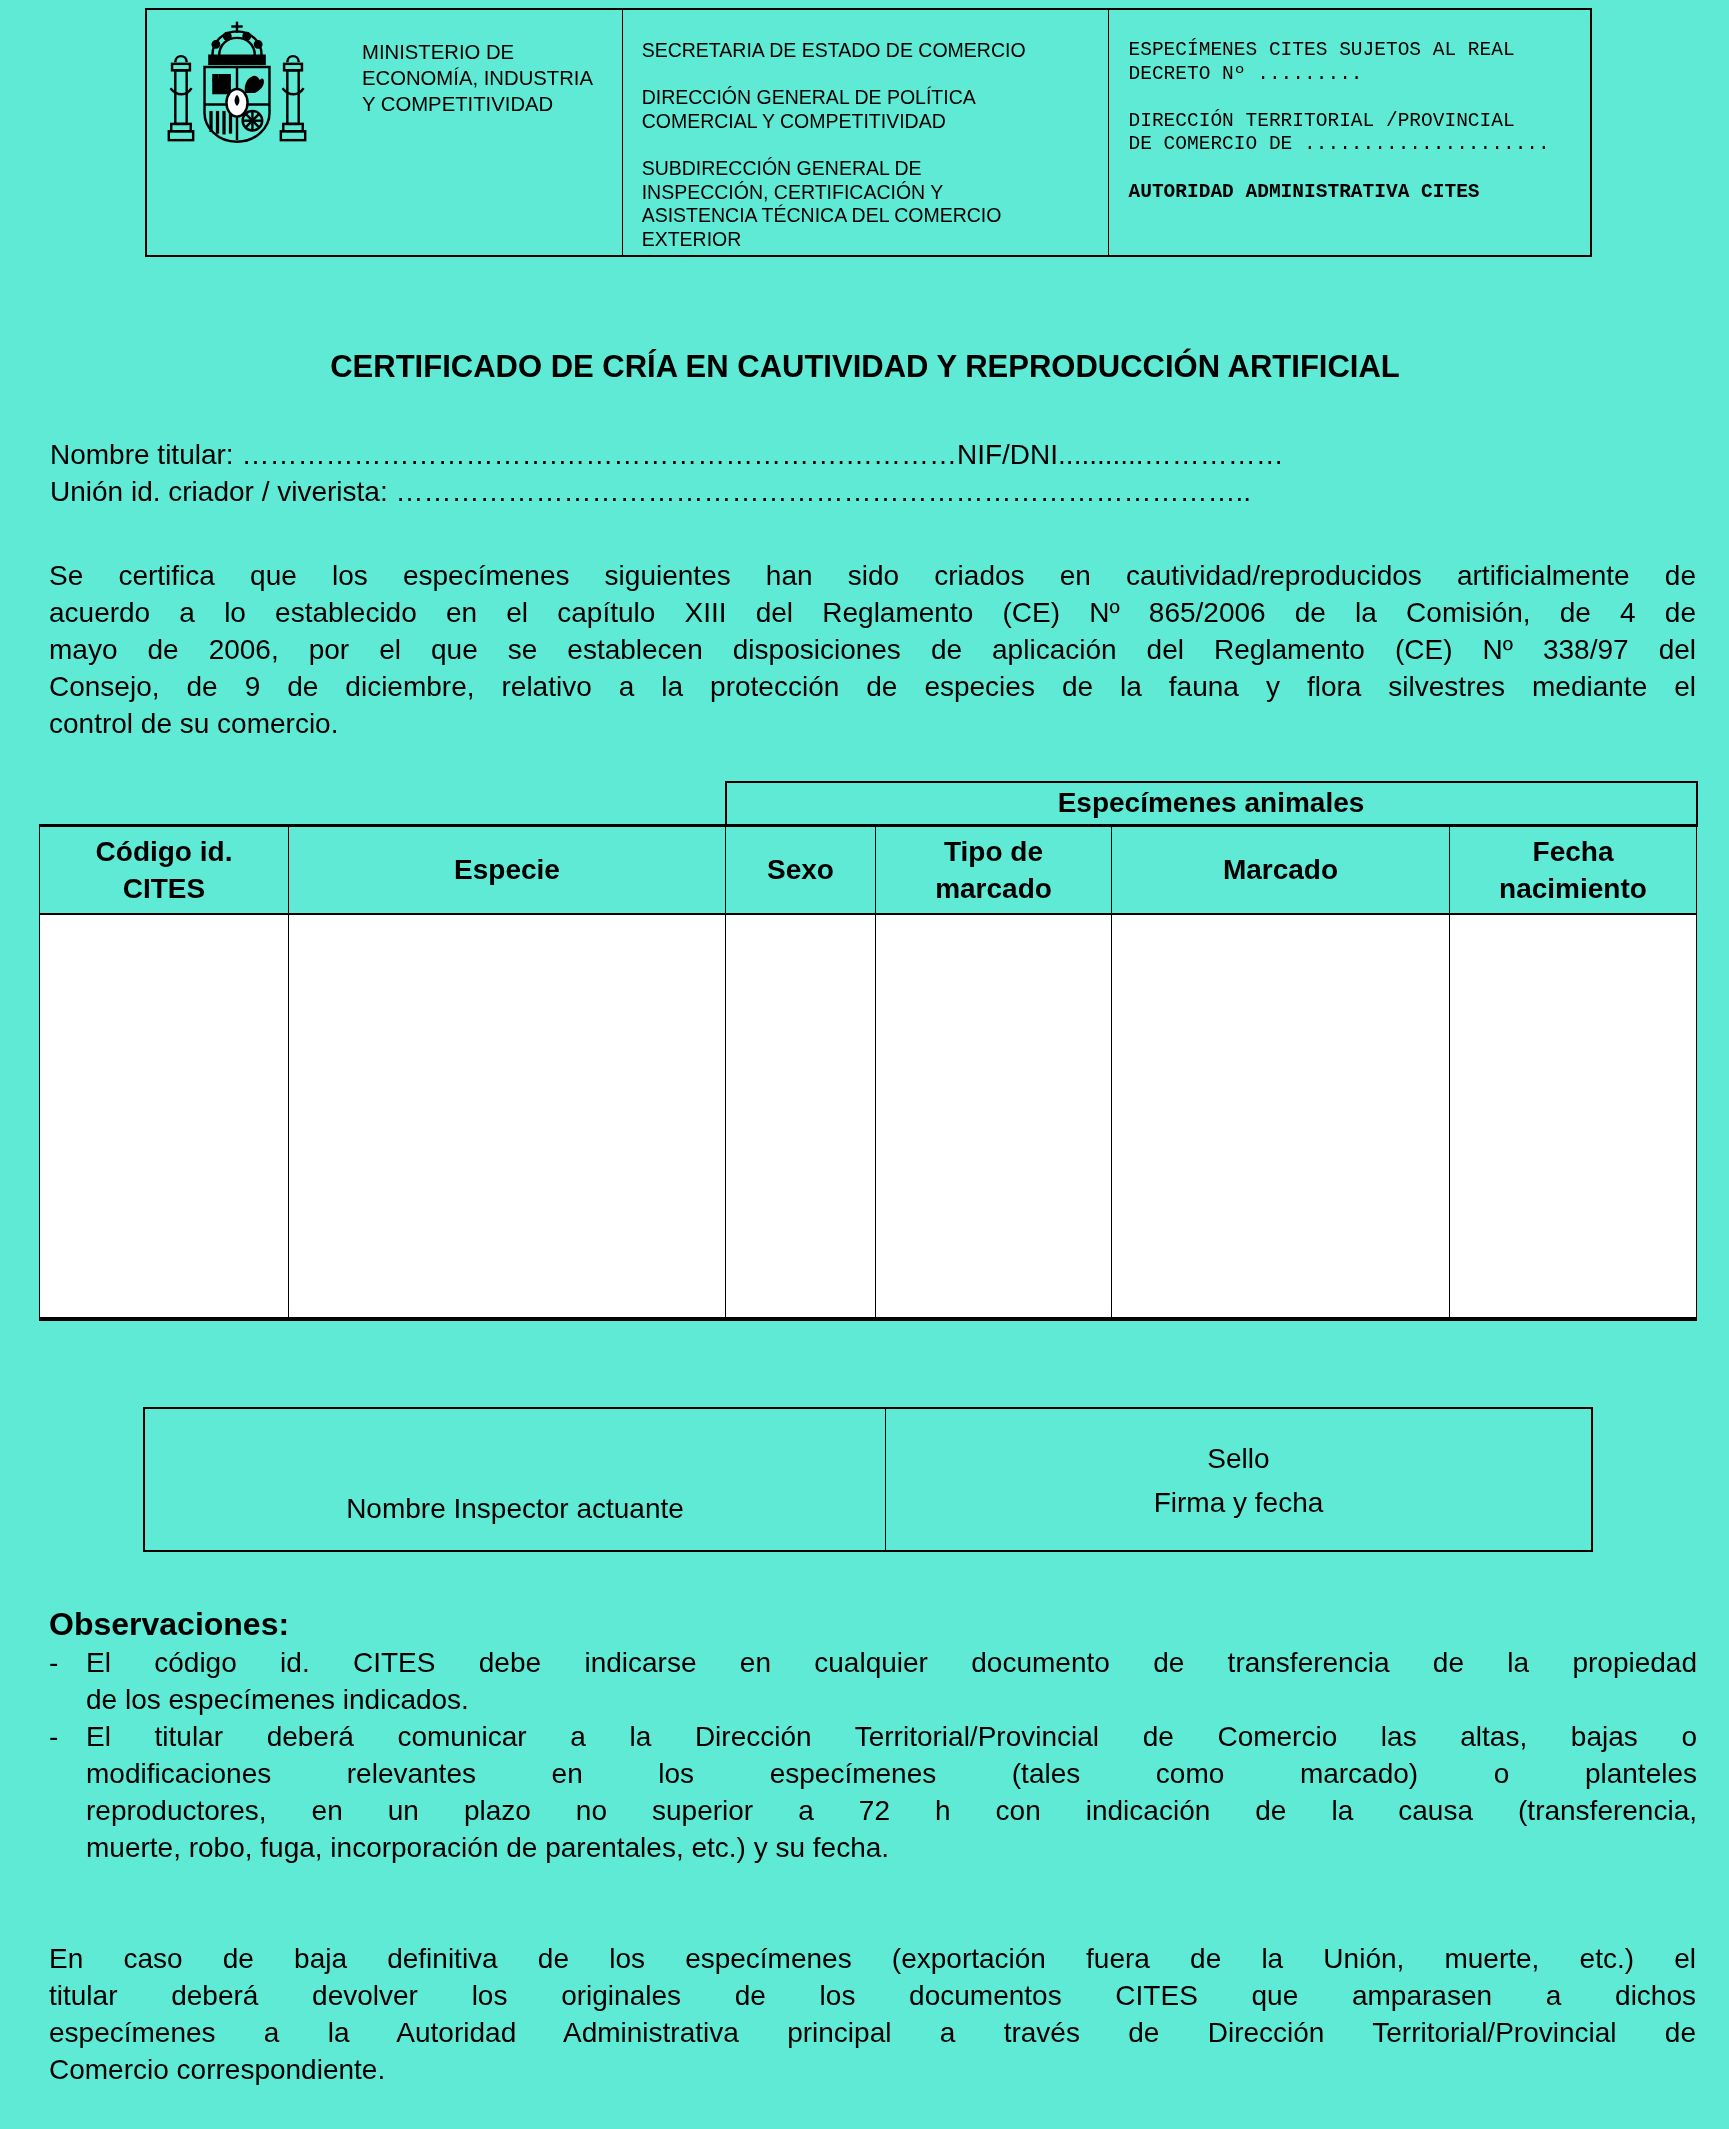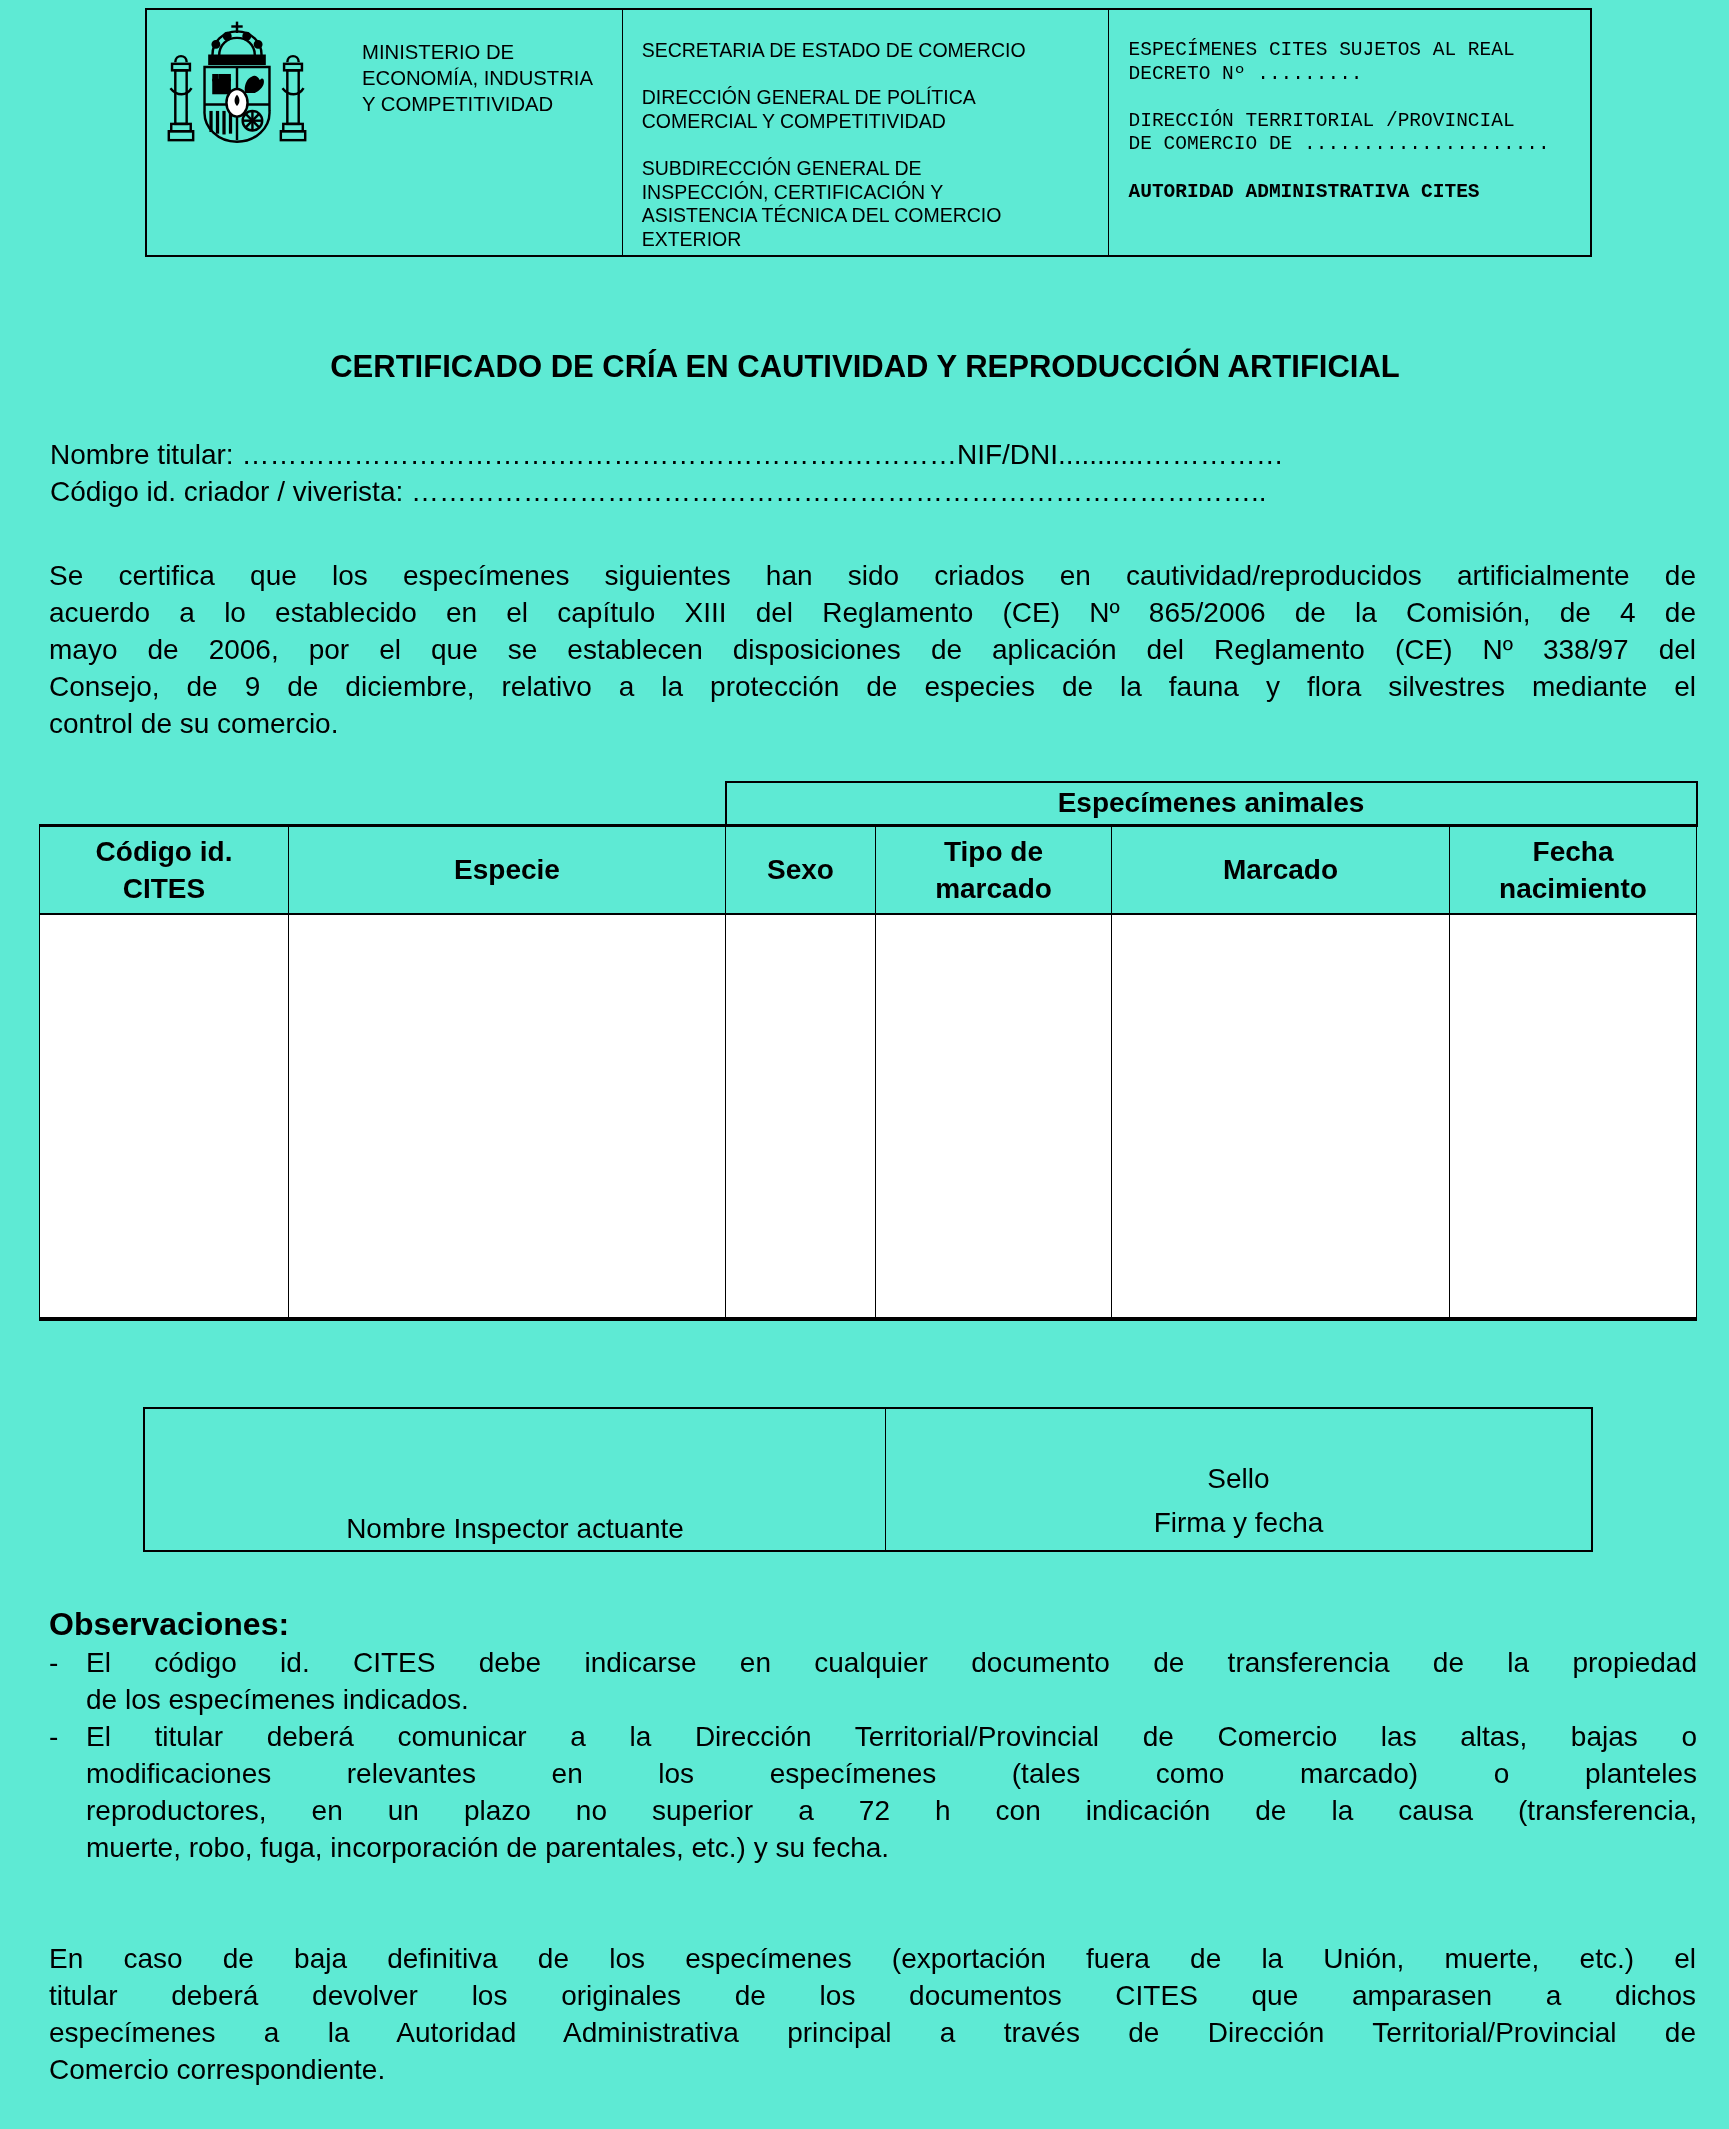--- a/index.html
+++ b/index.html
@@ -63,21 +63,21 @@
     background:#fff;
   }
   
   .sigbox {
     position:absolute; left:143px; top:1407px; width:1450px; height:145px;
     border:2.4px solid #000; box-sizing:border-box; display:flex;
     font-size:28px;
   }
   .sig-cell {
     display:flex; align-items:flex-end; justify-content:center;
-    padding-bottom:5px; box-sizing:border-box; text-align:center;
+    padding-bottom:25px; box-sizing:border-box; text-align:center;
   }
   .sig-left  { width:741px; border-right:1.6px solid #000; }
   .sig-right { flex:1; }
   .sig-right .inner { line-height:44px; white-space:pre-line; }
   
   .obs-heading {
     position:absolute; left:49px; top:1606px;
     font-size:32px; font-weight:bold; line-height:37px;
   }
   .obs-list { position:absolute; left:49px; top:1644px; width:1648px; }
@@ -169,21 +169,21 @@
     </div>
   </div>
 
   <div class="doc-title">CERTIFICADO DE CRÍA EN CAUTIVIDAD Y REPRODUCCIÓN ARTIFICIAL</div>
 
   <div class="fields">
     <div>
       <span>Nombre titular: </span><span>…………………………….………………………….…………</span><span>NIF/DNI</span><span>...........……………</span>
     </div>
     <div>
-      <span>Código id. criador / viverista: </span><span>………………………………………………………………………………..</span>
+      <span>Unión id. criador / viverista: </span><span>………………………………………………………………………………..</span>
     </div>
   </div>
 
   <div class="intro para">
     <div class="jline">Se certifica que los especímenes siguientes han sido criados en cautividad/reproducidos artificialmente de</div>
     <div class="jline">acuerdo a lo establecido en el capítulo XIII del Reglamento (CE) Nº 865/2006 de la Comisión, de 4 de</div>
     <div class="jline">mayo de 2006, por el que se establecen disposiciones de aplicación del Reglamento (CE) Nº 338/97 del</div>
     <div class="jline">Consejo, de 9 de diciembre, relativo a la protección de especies de la fauna y flora silvestres mediante el</div>
     <div class="lastline">control de su comercio.</div>
   </div>

